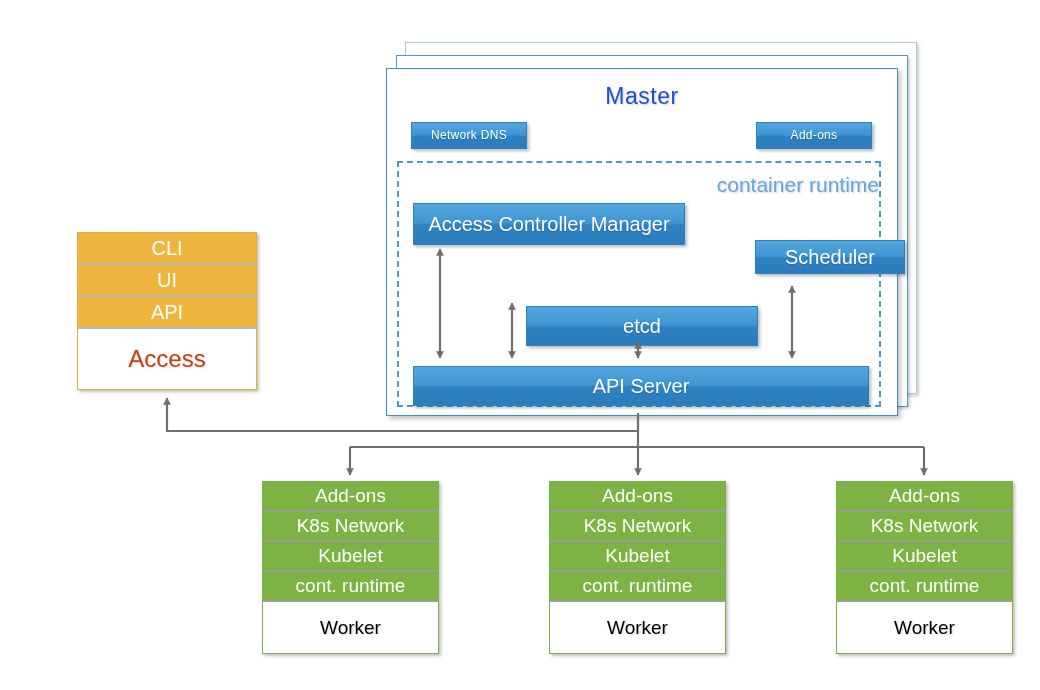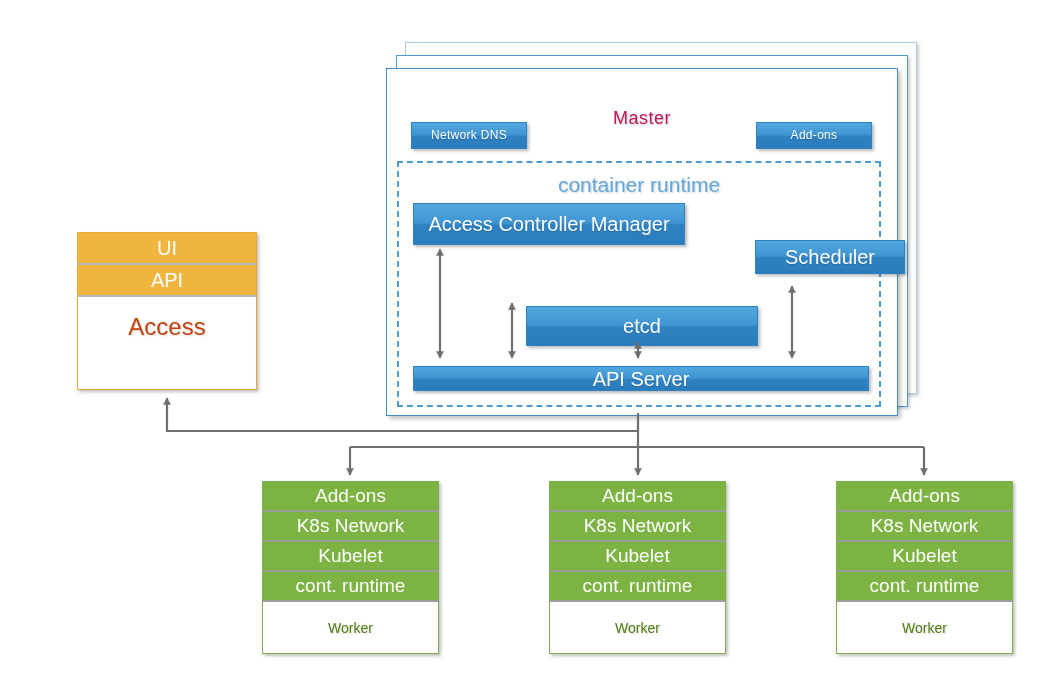--- a/index.html
+++ b/index.html
@@ -33,36 +33,35 @@
   .master-panel-front {
     background: #ffffff;
     border: 1px solid #3f8fd0;
     box-shadow: 3px 3px 4px rgba(0,0,0,0.22);
   }
 
   .master-title {
     position: absolute;
     left: 0; right: 0;
     text-align: center;
-    color: #be185d;
-    font-size: 18px;
+    color: #1d4ed8;
+    font-size: 23px;
     letter-spacing: .5px;
     text-shadow: 1px 1px 2px rgba(160,160,160,.55);
-    margin-top: 25px;
   }
 
   
   .dashed-box {
     border: 2px dashed #4a9ad4;
     background: transparent;
   }
   .dashed-title {
     position: absolute;
     left: 0; right: 0;
-    text-align: center;
+    text-align: right;
     color: #62a8de;
     font-size: 21px;
     text-shadow: 1px 1px 2px rgba(170,170,170,.6);
   }
 
   
   .blue-box {
     background: linear-gradient(to bottom, #54a7dd 0%, #3e95d3 48%, #2f82c2 52%, #2a7cbd 100%);
     border: 1px solid #2f82c2;
     color: #ffffff;
@@ -116,25 +115,25 @@
     background: #7cb342;
     color: #ffffff;
     display: flex;
     align-items: center;
     justify-content: center;
     font-size: 19px;
     border-bottom: 2px solid #9c9c9c;
     box-sizing: border-box;
   }
   .worker-foot {
-    color: #4d7c0f;
-    display: flex;
-    align-items: center;
-    justify-content: center;
-    font-size: 14px;
+    color: #000000;
+    display: flex;
+    align-items: center;
+    justify-content: center;
+    font-size: 19px;
     background: #ffffff;
     text-shadow: 1px 1px 2px rgba(185,185,185,.55);
   }
 
   
   .conn-svg {
     position: absolute;
     left: 0; top: 0;
     width: 1040px;
     height: 690px;
@@ -165,24 +164,25 @@
       <div class="dashed-title" style="top:10px;">container runtime</div>
     </div>
 
     <div class="abs blue-box" style="left:26px; top:134px; width:272px; height:42px;">Access Controller Manager</div>
 
 
     <div class="abs blue-box" style="left:332px; top:171px; width:150px; height:34px;margin-left:36px;">Scheduler</div>
 
     <div class="abs blue-box" style="left:139px; top:237px; width:232px; height:40px;">etcd</div>
 
-    <div class="abs blue-box" style="left:26px; top:297px; width:456px; height:25px;">API Server</div>
+    <div class="abs blue-box" style="left:26px; top:297px; width:456px; height:40px;">API Server</div>
   </div>
 
   <div class="abs access-wrap" style="left:77px; top:232px; width:180px; height:158px;">
+    <div class="access-cell" style="height:32px;">CLI</div>
     <div class="access-cell" style="height:32px;">UI</div>
     <div class="access-cell" style="height:32px;">API</div>
     <div class="access-foot" style="height:60px;">Access</div>
   </div>
 
   <div class="abs worker-wrap" style="left:262px; top:481px; width:177px; height:173px;">
     <div class="worker-cell" style="height:30px;">Add-ons</div>
     <div class="worker-cell" style="height:30px;">K8s Network</div>
     <div class="worker-cell" style="height:30px;">Kubelet</div>
     <div class="worker-cell" style="height:30px;">cont. runtime</div>

